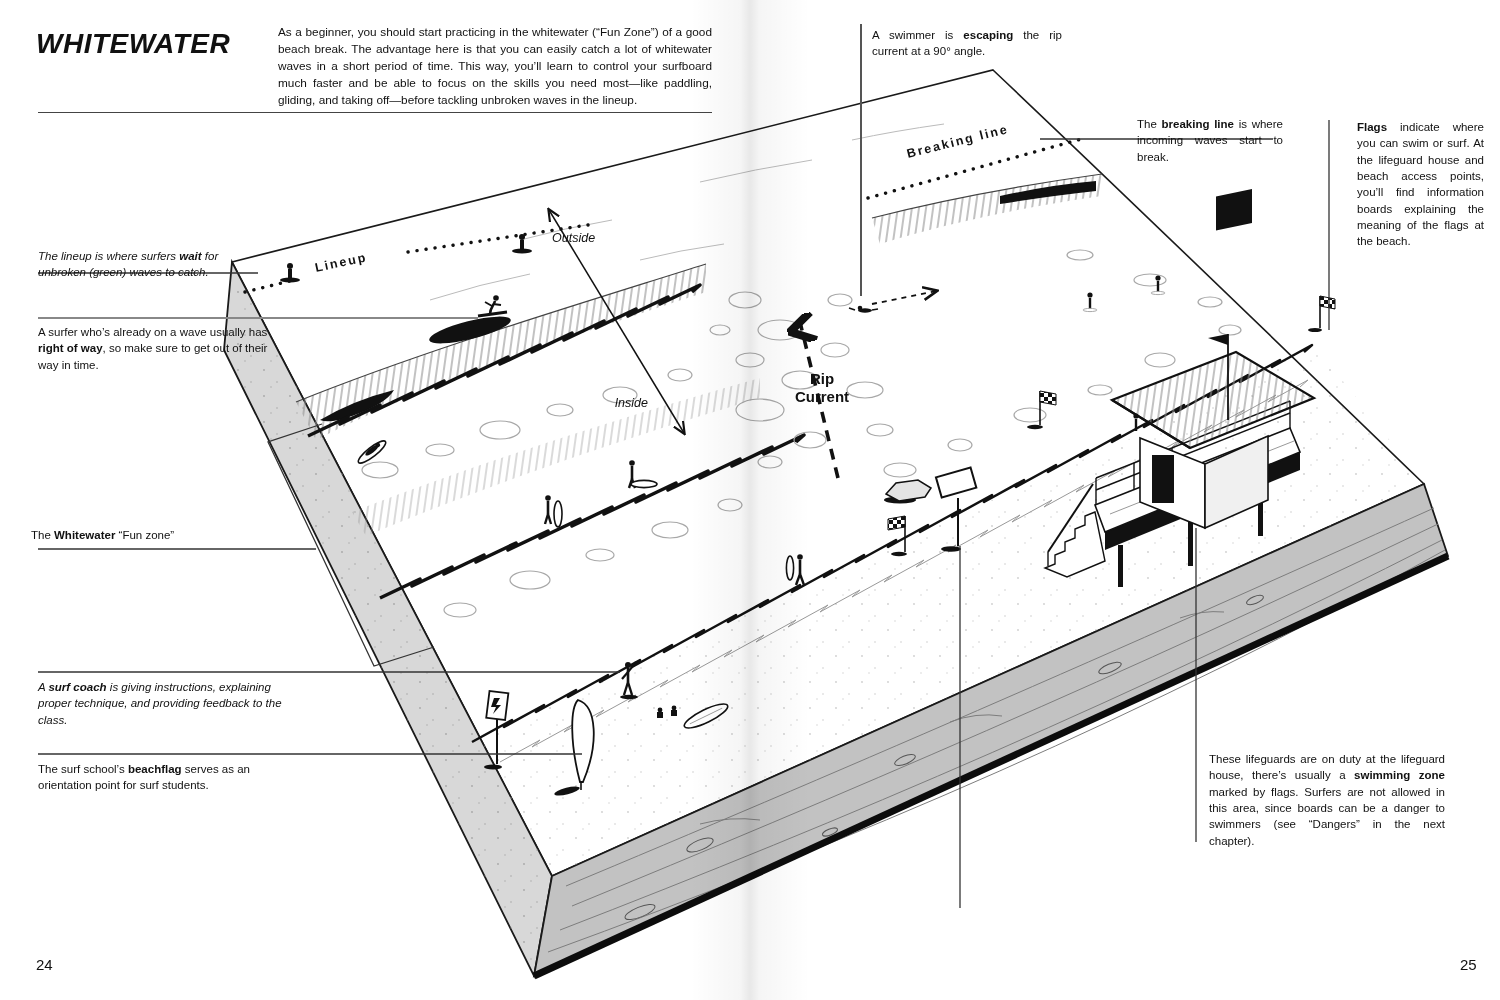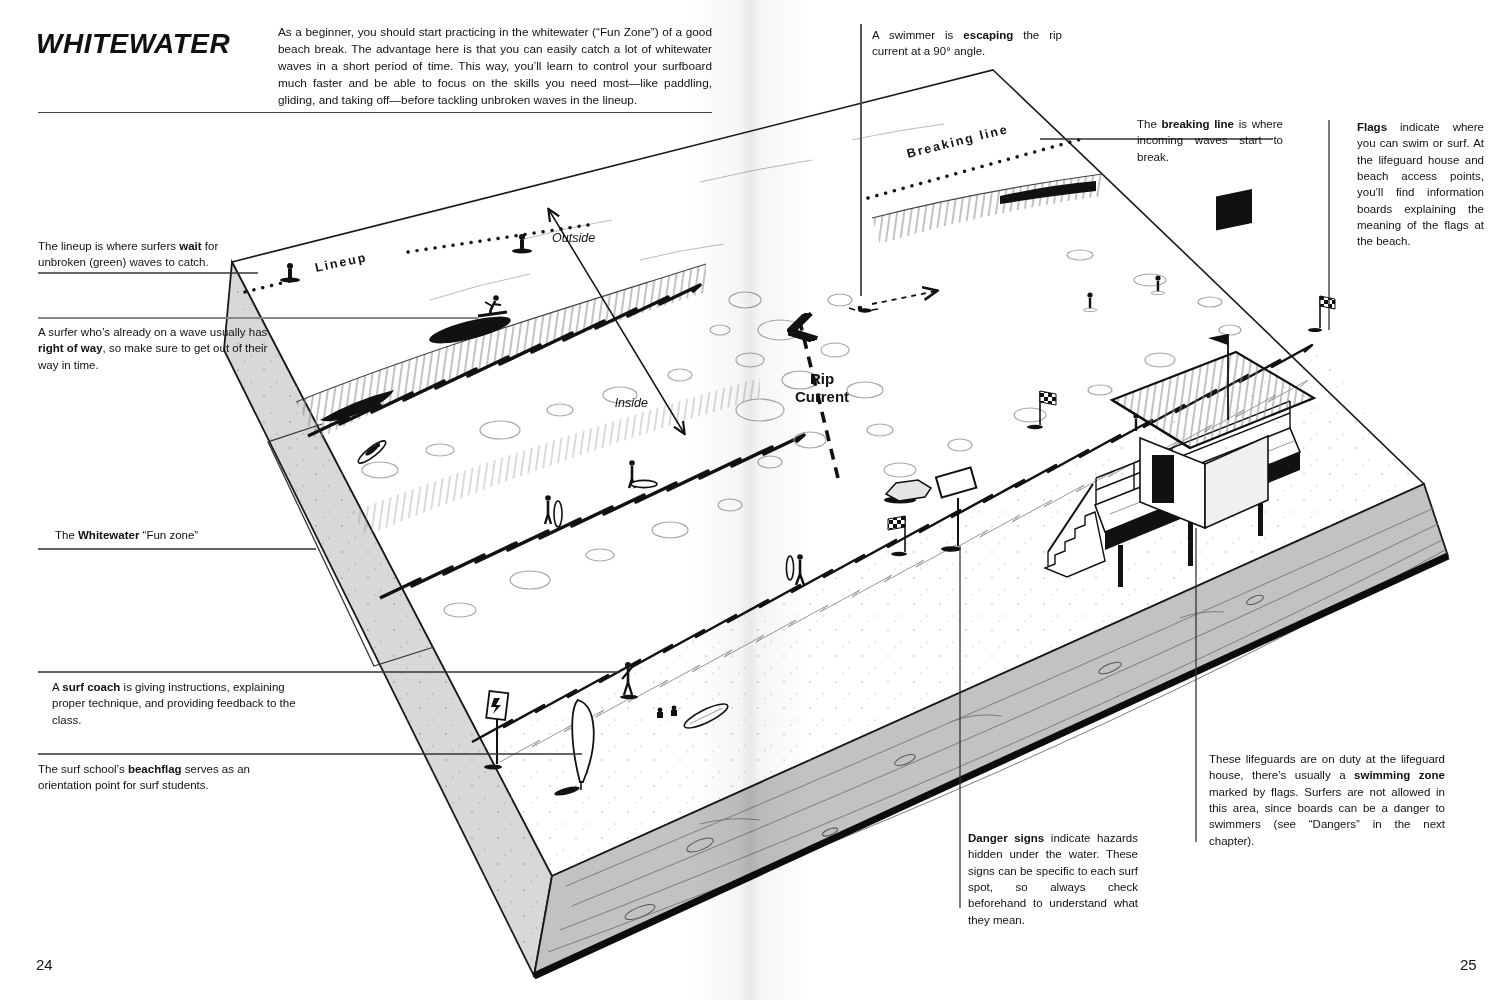--- a/index.html
+++ b/index.html
@@ -320,47 +320,44 @@
       <line x1="1196" y1="528" x2="1196" y2="842"></line>
     </g>
   </svg>
 
   <div class="title">
     <div>WHITEWATER</div>
   </div>
   <div class="intro">As a beginner, you should start practicing in the whitewater (“Fun Zone”) of a good beach break. The advantage here is that you can easily catch a lot of whitewater waves in a short period of time. This way, you’ll learn to control your surfboard much faster and be able to focus on the skills you need most—like paddling, gliding, and taking off—before tackling unbroken waves in the lineup.</div>
   <div class="rule"></div>
 
-  <div class="note" style="left:38px;top:238px;width:220px;">
+  <div class="note" style="left:38px;top:248px;width:220px;font-style:italic;">
     <span>The lineup is where surfers </span><b>wait</b><span> for unbroken (green) waves to catch.</span>
   </div>
   <div class="note" style="left:38px;top:324px;width:232px;">
     <span>A surfer who’s already on a wave usually has </span><b>right of way</b><span>, so make sure to get out of their way in time.</span>
   </div>
-  <div class="note" style="left:55px;top:527px;width:230px;">
+  <div class="note" style="left:31px;top:527px;width:230px;">
     <span>The </span><b>Whitewater</b><span> “Fun zone”</span>
   </div>
-  <div class="note" style="left:52px;top:679px;width:252px;">
+  <div class="note" style="left:38px;top:679px;width:252px;font-style:italic;">
     <span>A </span><b>surf coach</b><span> is giving instructions, explaining proper technique, and providing feedback to the class.</span>
   </div>
   <div class="note" style="left:38px;top:761px;width:252px;">
     <span>The surf school’s </span><b>beachflag</b><span> serves as an orientation point for surf students.</span>
   </div>
   <div class="note j" style="left:872px;top:27px;width:190px;">
     <span>A swimmer is </span><b>escaping</b><span> the rip current at a 90° angle.</span>
   </div>
   <div class="note j" style="left:1137px;top:99px;width:146px;margin-top:17px;">
     <span>The </span><b>breaking line</b><span> is where incoming waves start to break.</span>
   </div>
   <div class="note j" style="left:1337px;top:119px;width:127px;margin-left:20px;">
     <b>Flags</b><span> indicate where you can swim or surf. At the lifeguard house and beach access points, you’ll find information boards explaining the meaning of the flags at the beach.</span>
   </div>
-  <div class="note j" style="left:968px;top:830px;width:170px;">
-    <b>Danger signs</b><span> indicate hazards hidden under the water. These signs can be specific to each surf spot, so always check beforehand to understand what they mean.</span>
-  </div>
   <div class="note j" style="left:1209px;top:751px;width:236px;">
     <span>These lifeguards are on duty at the lifeguard house, there’s usually a </span><b>swimming zone</b><span> marked by flags. Surfers are not allowed in this area, since boards can be a danger to swimmers (see “Dangers” in the next chapter).</span>
   </div>
 
   <div class="pagenum" style="left:36px;top:956px;">24</div>
   <div class="pagenum" style="left:1460px;top:956px;">25</div>
 
   <div class="gutter"></div>
 </div>
 

